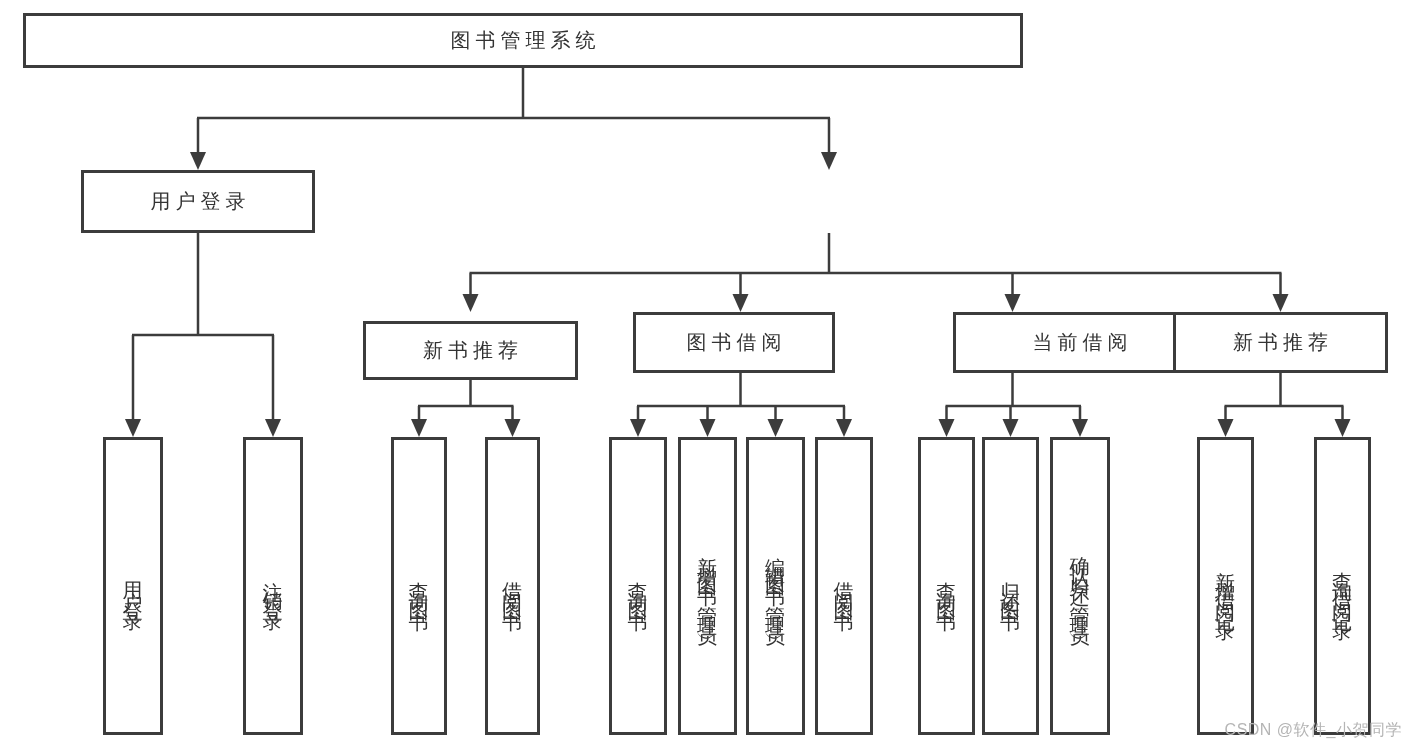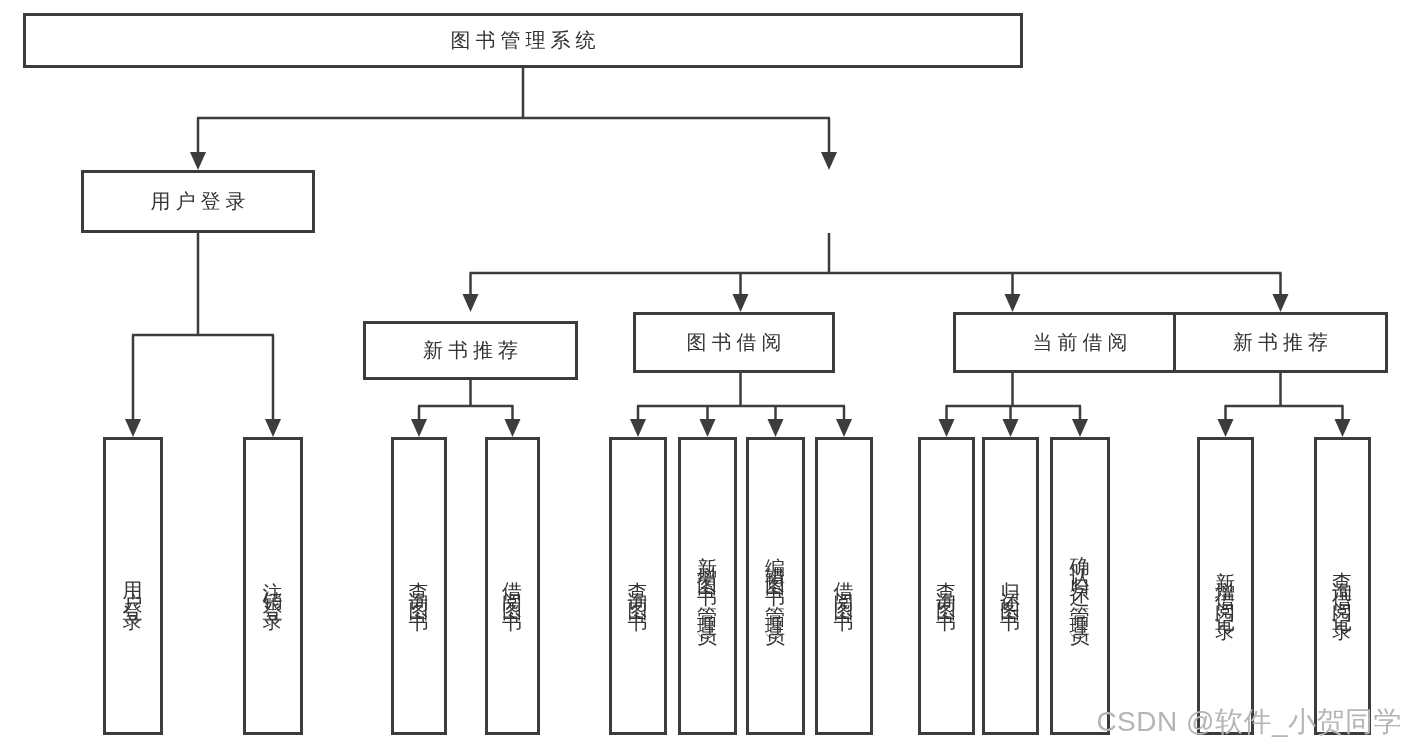--- a/index.html
+++ b/index.html
@@ -19,21 +19,21 @@
   .vbox {
     position:absolute; box-sizing:border-box;
     border:3px solid #3c3c3c; background:#ffffff;
     color:#333333; font-size:20px;
     writing-mode:vertical-lr; text-orientation:mixed;
     letter-spacing:10px; line-height:1;
     display:flex; align-items:center; justify-content:center;
   }
   .watermark {
     position:absolute; right:3px; bottom:6px;
-    color:#b5b5b5; font-size:28px; letter-spacing:0.5px;
+    color:#b5b5b5; font-size:16px; letter-spacing:0.5px;
     z-index:10; white-space:nowrap;
   }
 </style>
 </head>
 <body>
 
 <div class="stage">
 
   <svg class="wires" width="1405" height="747" viewBox="0 0 1405 747">
     <g stroke="#3c3c3c" stroke-width="2.5" fill="none">

